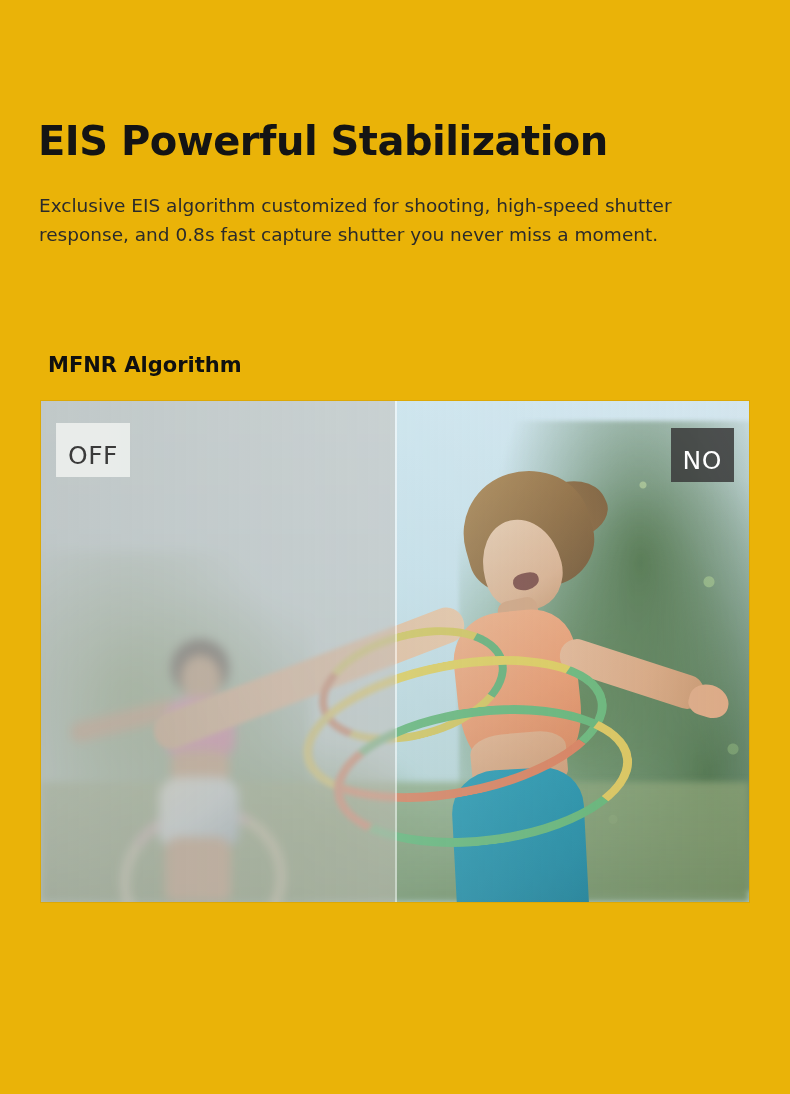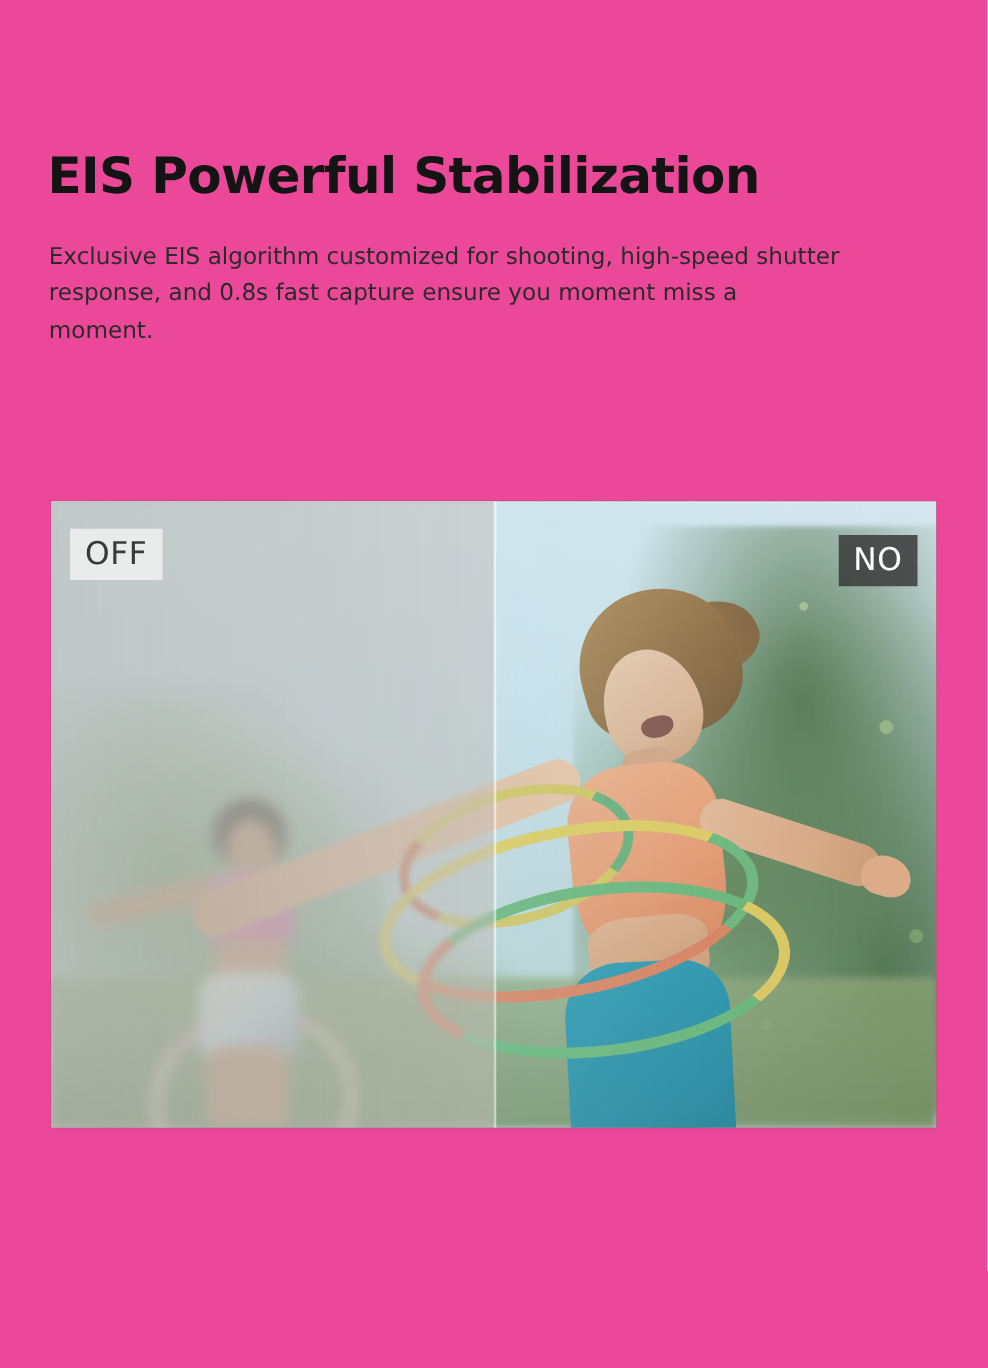--- a/index.html
+++ b/index.html
@@ -13,21 +13,21 @@
     font-family: "DejaVu Sans", sans-serif;
     color: #1b1b1b;
     position: relative;
     overflow: hidden;
   }
 
   .page {
     position: relative;
     width: 790px;
     height: 1094px;
-    background: #ec4899;
+    background: #eab308;
   }
 
   .headline {
     position: absolute;
     left: 38px;
     top: 92px;
     font-size: 40px;
     font-weight: 700;
     letter-spacing: -0.5px;
     color: #141414;
@@ -424,21 +424,21 @@
     width: 2px;
     height: 100%;
     background: rgba(255,255,255,0.55);
   }
 
   .tag {
     position: absolute;
     font-size: 25px;
     font-weight: 400;
     line-height: 1;
-    padding: 7px 12px 9px;
+    padding: 20px 12px 9px;
     letter-spacing: 0.5px;
   }
   .tag-off {
     left: 15px;
     top: 22px;
     background: rgba(238,240,238,0.88);
     color: #3a3a3a;
   }
   .tag-on {
     right: 15px;
@@ -447,22 +447,23 @@
     color: #ffffff;
   }
 </style>
 </head>
 <body>
 
 <div class="page">
 
   <h1 class="headline">EIS Powerful Stabilization</h1>
 
-  <p class="subcopy">Exclusive EIS algorithm customized for shooting, high-speed shutter response, and 0.8s fast capture ensure you moment miss a moment.</p>
-
+  <p class="subcopy">Exclusive EIS algorithm customized for shooting, high-speed shutter response, and 0.8s fast capture shutter you never miss a moment.</p>
+
+  <div class="section-label">MFNR Algorithm</div>
 
   <div class="photo-panel">
 
     <div class="bg-sky"></div>
     <div class="tree-left"></div>
     <div class="tree-left2"></div>
     <div class="tree-right"></div>
     <div class="tree-right-specks"></div>
     <div class="ground"></div>
 

